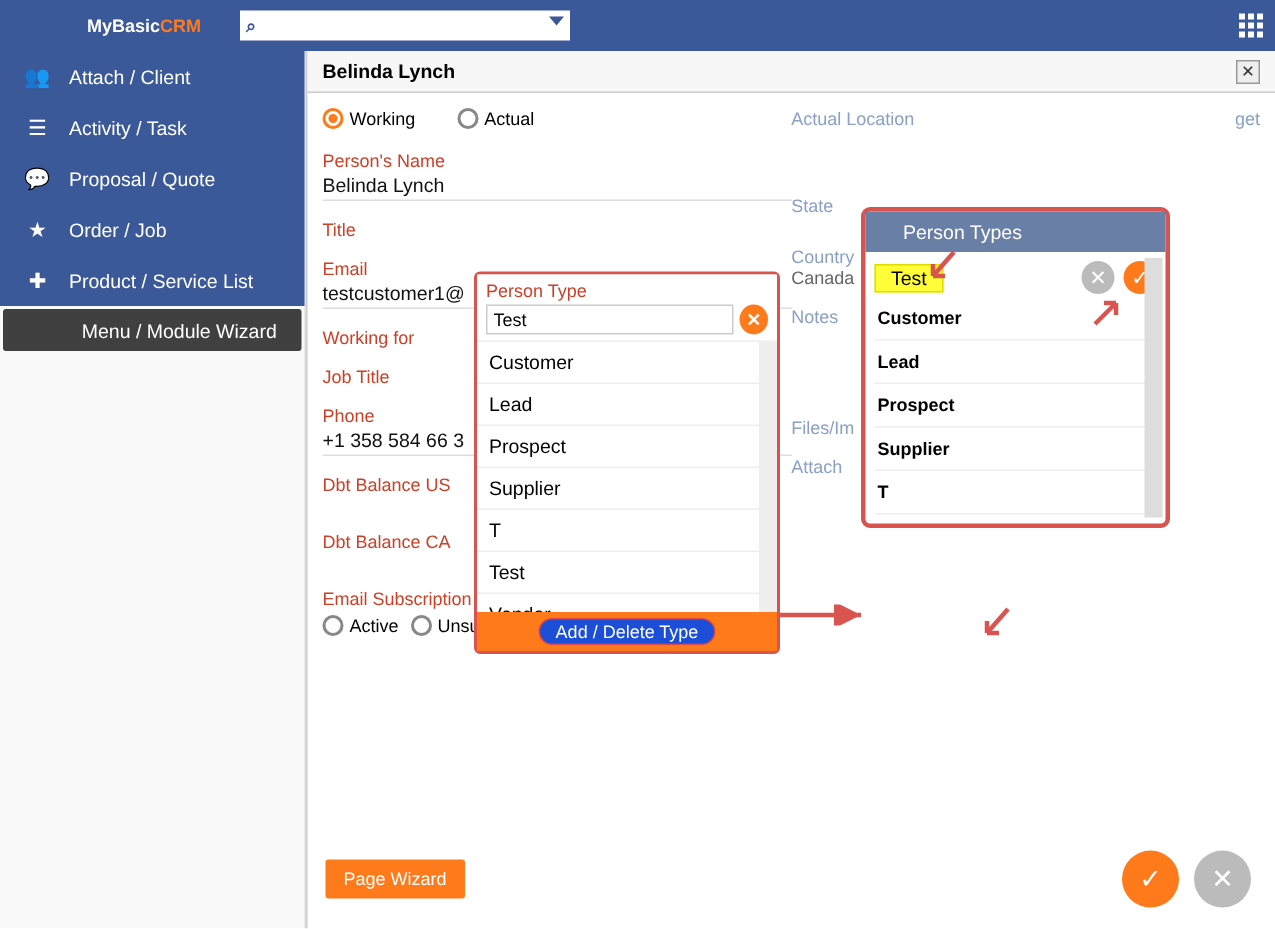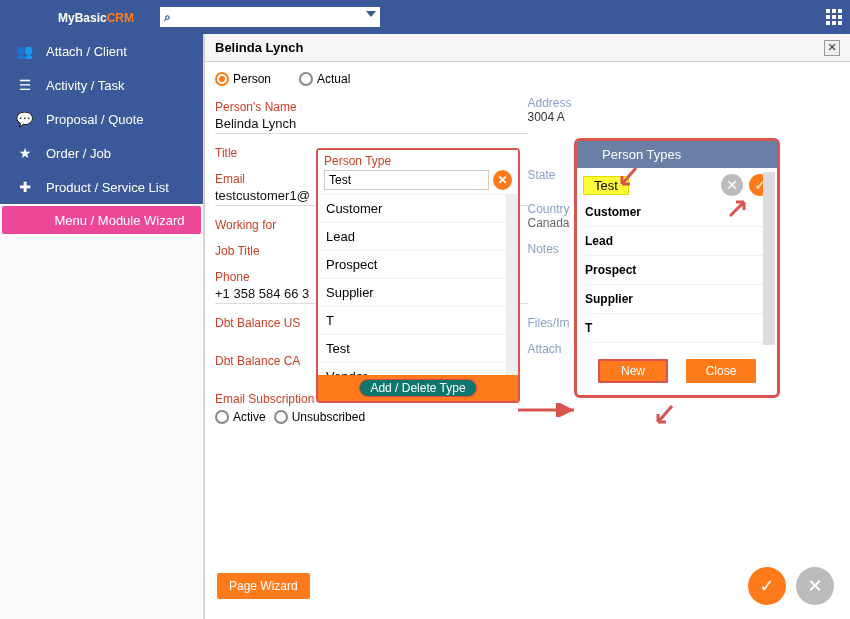--- a/index.html
+++ b/index.html
@@ -14,21 +14,21 @@
   .searchdd{position:absolute;right:4px;top:4px;width:0;height:0;border-left:5px solid transparent;border-right:5px solid transparent;border-top:6px solid #3b5998;}
   .appsicon{position:absolute;right:8px;top:9px;width:16px;height:16px;display:grid;grid-template-columns:repeat(3,4px);grid-template-rows:repeat(3,4px);gap:2px;}
   .appsicon span{background:#fff;}
   
   .page{position:absolute;top:34px;left:0;right:0;bottom:0;display:flex;}
   .sidewrap{width:204px;background:#f9f9f9;border-right:1px solid #ddd;}
   .sidebar{background:#3b5998;}
   .side-item{height:34px;display:flex;align-items:center;padding-left:14px;color:#fff;cursor:pointer;}
   .side-item .icon{width:22px;text-align:center;font-size:14px;}
   .side-item .lbl{margin-left:10px;font-size:13px;}
-  .menuwiz{background:#ec4899;color:#fff;height:28px;display:flex;align-items:center;justify-content:center;font-size:13px;cursor:pointer;margin:2px;border-radius:2px;padding-left:36px;}
+  .menuwiz{background:#404040;color:#fff;height:28px;display:flex;align-items:center;justify-content:center;font-size:13px;cursor:pointer;margin:2px;border-radius:2px;padding-left:36px;}
   .content{flex:1;position:relative;background:#fff;border-left:1px solid #ccc;}
   .panel-header{height:28px;border-bottom:1px solid #ccc;display:flex;align-items:center;padding:0 10px;background:#f7f7f7;justify-content:space-between;}
   .panel-title{font-weight:bold;font-size:13px;}
   .panel-close{background:#eee;border:1px solid #999;width:16px;height:16px;display:flex;align-items:center;justify-content:center;font-size:11px;color:#333;cursor:pointer;}
   .formarea{display:flex;padding:10px;}
   .col{flex:1;position:relative;}
   .radiorow{display:flex;align-items:center;gap:28px;margin-bottom:14px;}
   .radio{display:flex;align-items:center;gap:4px;}
   .radio .circ{width:14px;height:14px;border:2px solid #888;border-radius:50%;display:flex;align-items:center;justify-content:center;}
   .radio .circ.sel{border-color:#ff7a1a;}
@@ -36,31 +36,31 @@
   .field-lbl{color:#cc4028;font-size:12px;margin-bottom:2px;}
   .field-val{color:#111;font-size:13px;border-bottom:1px solid #ddd;height:18px;}
   .field{margin-bottom:12px;}
   .rightfield-lbl{color:#8aa0c7;font-size:12px;}
   .bottom-actions{position:absolute;right:16px;bottom:14px;display:flex;gap:10px;}
   .roundbtn{width:38px;height:38px;border-radius:50%;display:flex;align-items:center;justify-content:center;color:#fff;font-size:18px;cursor:pointer;}
   .roundbtn.ok{background:#ff7a1a;}
   .roundbtn.cancel{background:#bbb;}
   .pagewiz{position:absolute;left:12px;bottom:20px;background:#ff7a1a;color:#fff;padding:6px 12px;border-radius:2px;font-size:12px;cursor:pointer;}
   
-  .popup1{position:absolute;left:316px;top:148px;width:204px;border:2px solid #d9534f;border-radius:4px;background:#fff;z-index:2;}
+  .popup1{position:absolute;left:316px;top:181px;width:204px;border:2px solid #d9534f;border-radius:4px;background:#fff;z-index:2;}
   .p1-top{background:#fff;border-bottom:1px solid #eee;padding:4px 6px;}
   .p1-title{color:#cc4028;font-size:12px;}
   .p1-input{display:flex;align-items:center;margin-top:2px;}
   .p1-input input{flex:1;border:1px solid #ccc;height:20px;padding:0 4px;font-size:12px;}
   .p1-close{width:20px;height:20px;border-radius:50%;background:#ff7a1a;color:#fff;display:flex;align-items:center;justify-content:center;margin-left:4px;font-weight:bold;cursor:pointer;}
   .p1-list{max-height:180px;overflow:hidden;position:relative;}
   .p1-item{padding:6px 8px;border-bottom:1px solid #eee;cursor:pointer;font-size:13px;}
   .p1-scroll{position:absolute;right:0;top:0;width:12px;height:100%;background:#eee;}
   .p1-footer{background:#ff7a1a;color:#fff;text-align:center;height:26px;display:flex;align-items:center;justify-content:center;font-size:12px;cursor:pointer;}
-  .p1-footer .oval{border:1px solid #d44; padding:1px 10px;border-radius:12px;background:#0f766e;}
+  .p1-footer .oval{border:1px solid #d44; padding:1px 10px;border-radius:12px;background:#1d4ed8;}
   
   .popup2{position:absolute;left:574px;top:138px;width:206px;border:3px solid #d9534f;border-radius:6px;background:#fff;z-index:3;}
   .p2-header{background:#6a7fa6;color:#fff;padding:6px 25px;font-size:13px;}
   .p2-body{padding:6px 6px;position:relative;}
   .p2-row{display:flex;align-items:center;margin-bottom:2px;}
   .p2-highlight{background:#fffd38;padding:1px 10px;font-size:13px;display:inline-block;border:1px solid #e0dc00;}
   .p2-circ{width:22px;height:22px;border-radius:50%;display:flex;align-items:center;justify-content:center;color:#fff;font-size:14px;cursor:pointer;}
   .p2-circ.grey{background:#bbb;margin-left:auto;margin-right:6px;}
   .p2-circ.orange{background:#ff7a1a;}
   .p2-list .p2-item{padding:7px 2px;border-bottom:1px solid #eee;font-size:12px;font-weight:bold;cursor:pointer;}
@@ -123,21 +123,21 @@
     <div class="panel-header">
       <span class="panel-title">Belinda Lynch</span>
       <span class="panel-close">✕</span>
     </div>
 
     <div class="formarea">
       <div class="col">
         <div class="radiorow">
           <div class="radio">
               <span class="circ sel"></span>
-              <span>Person</span>
+              <span>Working</span>
             </div>
           <div class="radio">
               <span class="circ"></span>
               <span>Actual</span>
             </div>
         </div>
         <div class="field">
             <div class="field-lbl">Person's Name</div>
             <div class="field-val">Belinda Lynch</div>
           </div>
@@ -173,23 +173,23 @@
               </div>
             <div class="radio">
                 <span class="circ"></span>
                 <span>Unsubscribed</span>
               </div>
           </div>
         </div>
       </div>
 
       <div class="col">
-        <div class="field" style="margin-top:24px">
-            <div class="rightfield-lbl">Address</div>
-            <div style="color:#333">3004 A</div>
+        <div class="field" style="display:flex;justify-content:space-between">
+            <span class="rightfield-lbl">Actual Location</span>
+            <span class="rightfield-lbl" style="color:#8aa0c7">get</span>
           </div>
         <div class="field" style="margin-top:44px">
             <div class="rightfield-lbl">State</div>
           </div>
         <div class="field" style="margin-top:20px">
             <div class="rightfield-lbl">Country</div>
             <div style="color:#666">Canada</div>
           </div>
         <div class="field">
             <div class="rightfield-lbl">Notes</div>
@@ -244,24 +244,20 @@
     </div>
     <div class="p2-list">
       <div class="p2-item">Customer</div>
       <div class="p2-item">Lead</div>
       <div class="p2-item">Prospect</div>
       <div class="p2-item">Supplier</div>
       <div class="p2-item">T</div>
     </div>
     <div class="p2-scroll"></div>
   </div>
-  <div class="p2-footer">
-    <div class="p2-btn new">New</div>
-    <div class="p2-btn">Close</div>
-  </div>
 </div>
 
 <svg class="arrow" style="left:516px;top:403px" width="66" height="14">
     <defs>
       <marker id="ah1" markerWidth="8" markerHeight="8" refX="6" refY="3" orient="auto">
         <path d="M0,0 L6,3 L0,6 Z" fill="#d9534f"></path>
       </marker>
     </defs>
     <line x1="2" y1="7" x2="58" y2="7" stroke="#d9534f" stroke-width="3" marker-end="url(#ah1)"></line>
   </svg>

